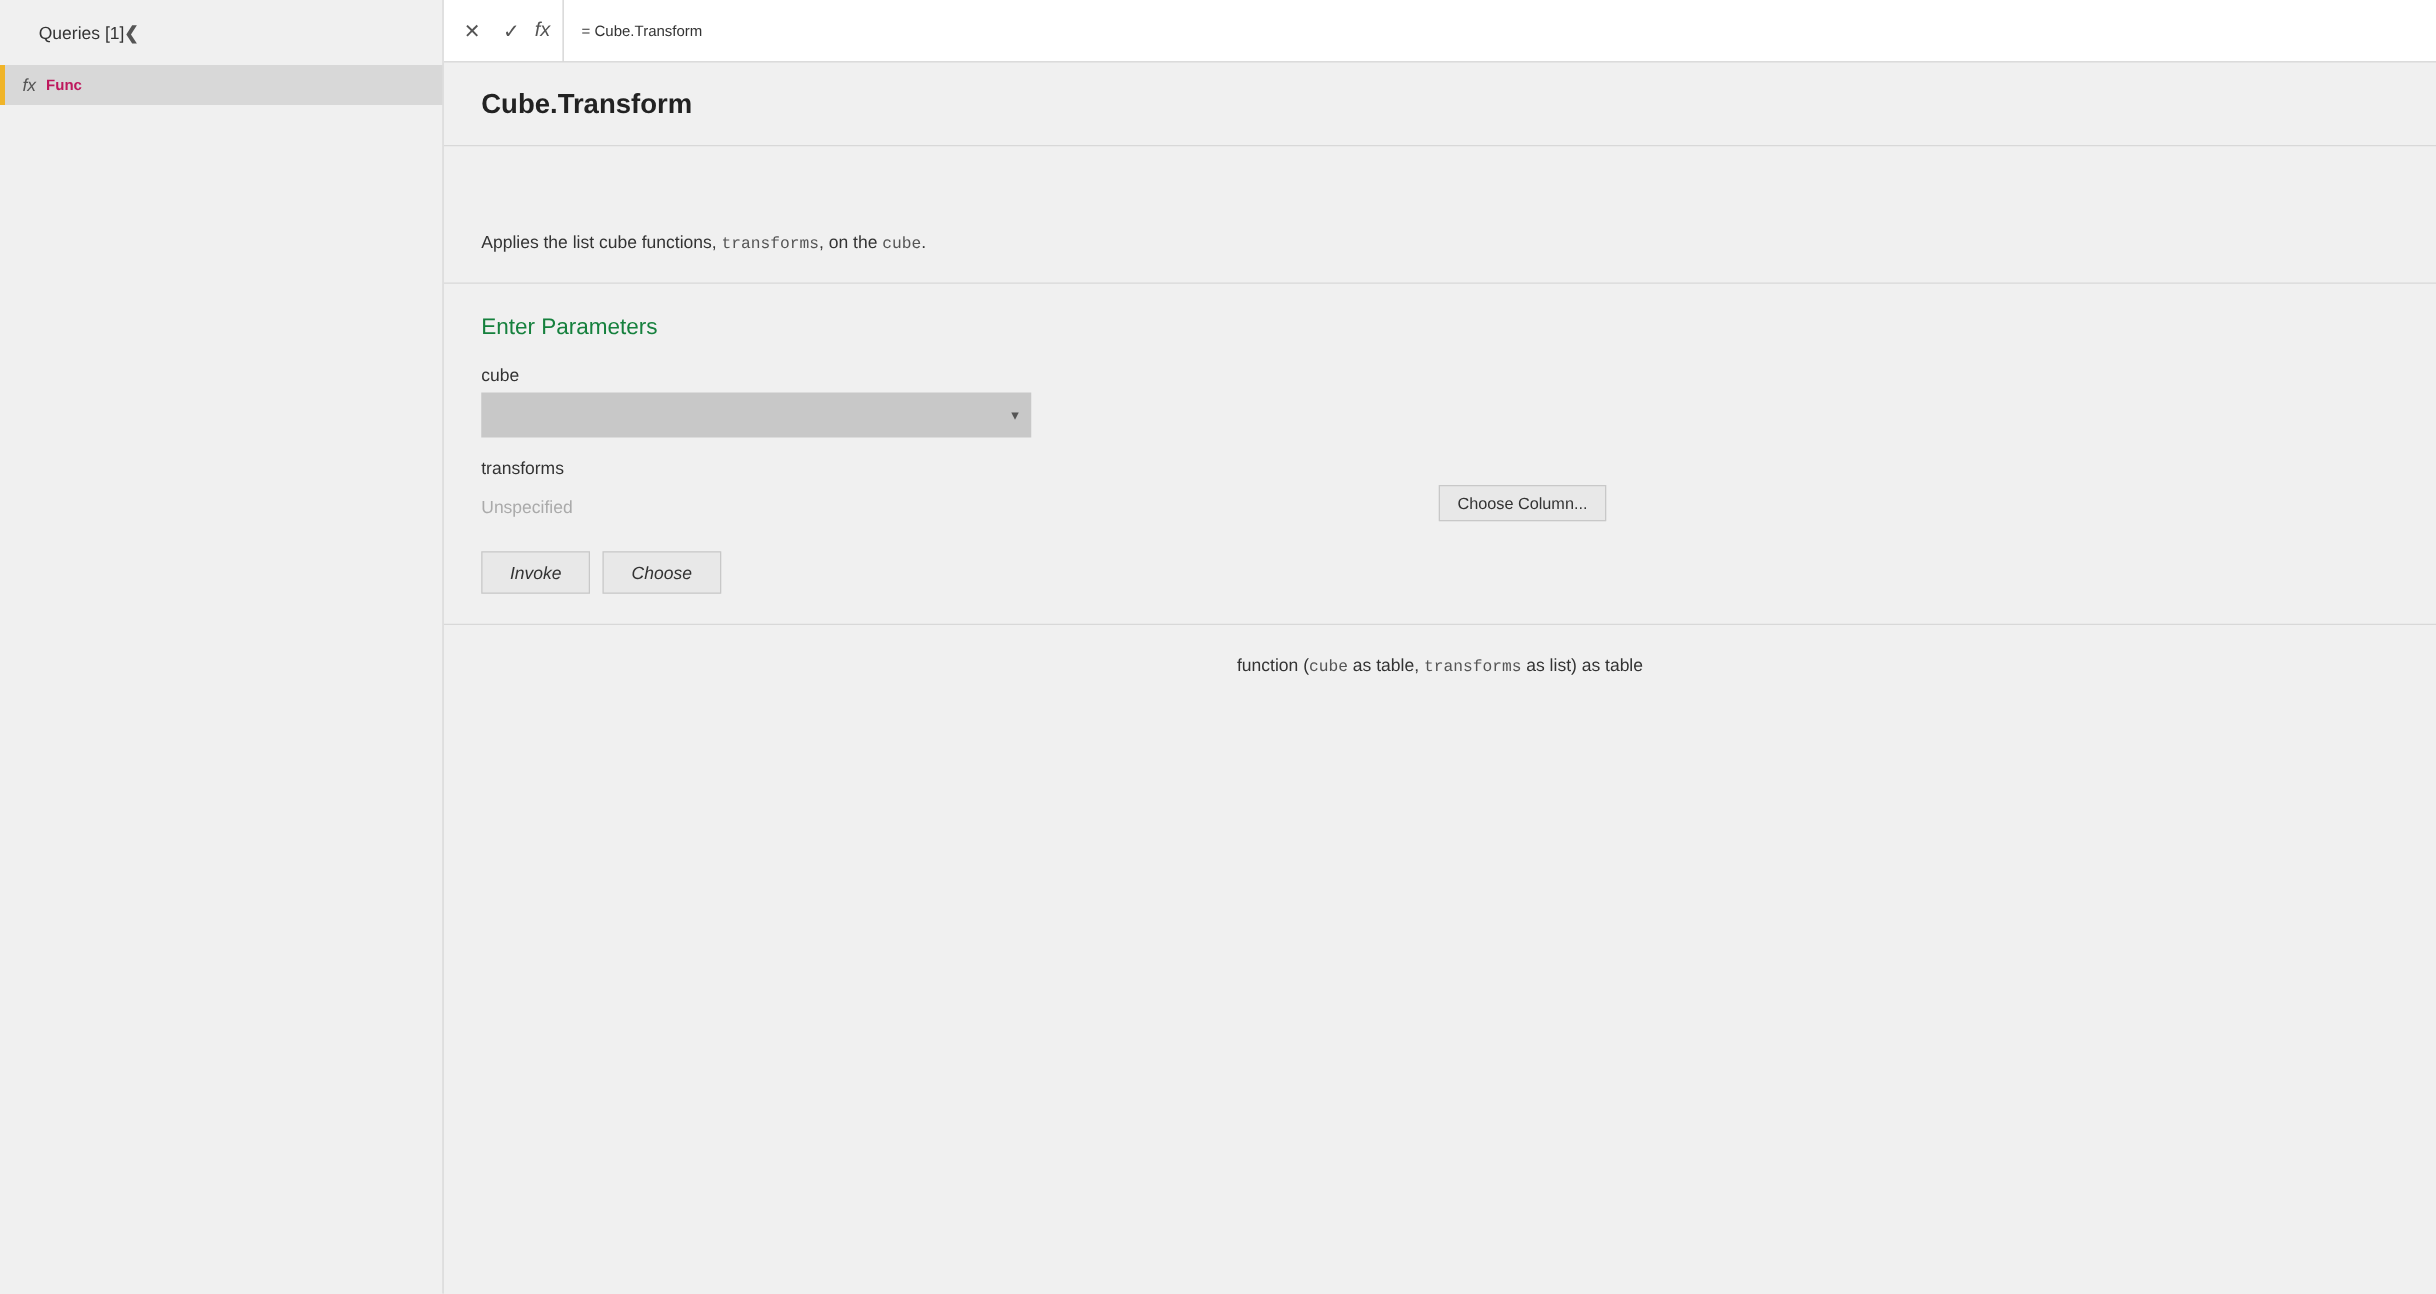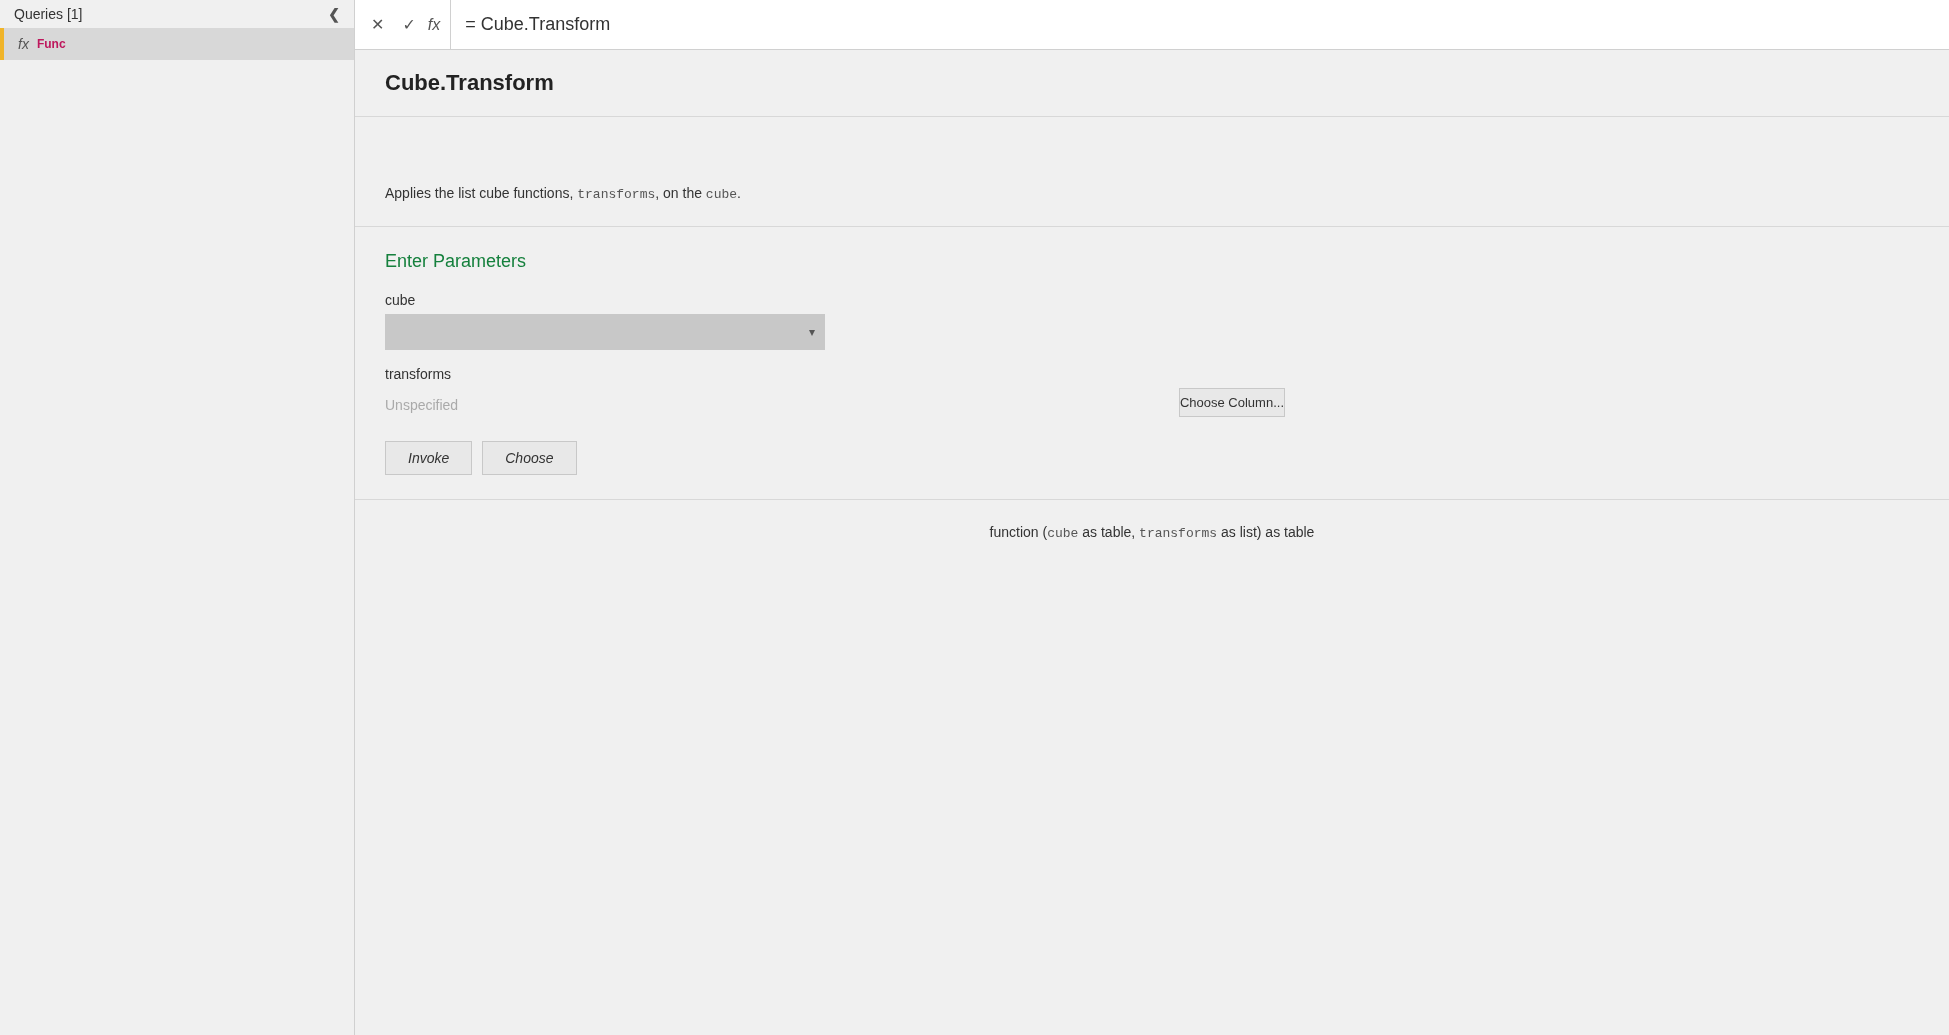--- a/index.html
+++ b/index.html
@@ -18,24 +18,24 @@
       min-width: 355px;
       background: #f0f0f0;
       border-right: 1px solid #d0d0d0;
       display: flex;
       flex-direction: column;
     }
 
     .sidebar-header {
       display: flex;
       align-items: center;
-      justify-content: space-between;
-      padding: 6px 14px;
-      font-size: 14px;
-      color: #333;
+      padding: 18px 14px;
+      font-size: 14px;
+      color: #333;
+      margin-left: 17px;
     }
 
     .sidebar-header-title {
       font-size: 14px;
       color: #333;
     }
 
     .collapse-icon {
       cursor: pointer;
       font-size: 14px;
@@ -108,21 +108,21 @@
 
     .formula-fx {
       font-style: italic;
       font-size: 16px;
       color: #555;
     }
 
     .formula-input {
       flex: 1;
       padding: 0 14px;
-      font-size: 18px;
+      font-size: 12px;
       color: #333;
       display: flex;
       align-items: center;
     }
 
     
     .content {
       flex: 1;
       overflow-y: auto;
       padding: 0;
@@ -214,21 +214,21 @@
     .param-row {
       display: flex;
       align-items: flex-end;
       justify-content: space-between;
       max-width: 900px;
     }
 
     .choose-column-btn {
       background: #e8e8e8;
       border: 1px solid #c8c8c8;
-      padding: 6px 0;
+      padding: 6px 14px;
       font-size: 13px;
       color: #333;
       cursor: pointer;
       white-space: nowrap;
     }
 
     .action-buttons {
       display: flex;
       gap: 10px;
       margin-top: 24px;

